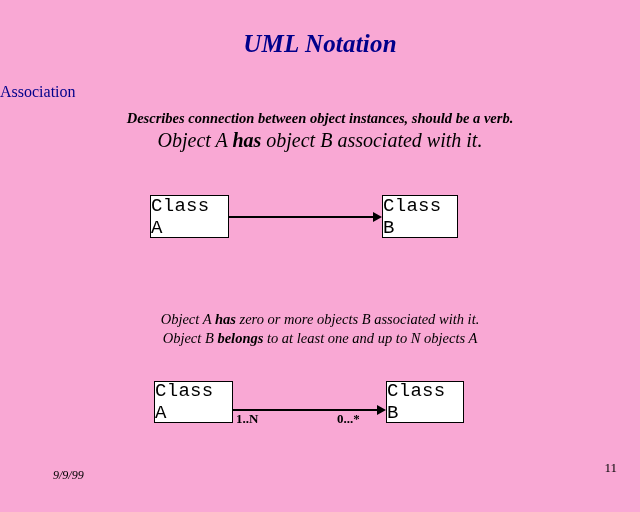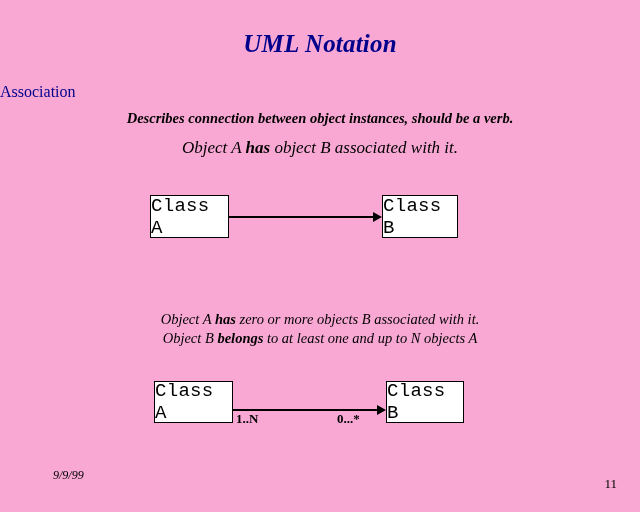--- a/index.html
+++ b/index.html
@@ -54,21 +54,21 @@
   .desc-line {
     position: absolute;
     left: 0;
     width: 640px;
     text-align: center;
     font-style: italic;
     color: #000000;
     white-space: pre;
   }
   #assoc-desc1 { top: 110px; font-size: 14.5px; font-weight: bold; }
-  #assoc-desc2 { top: 138px; font-size: 17px; }
+  #assoc-desc2 { top: 129px; font-size: 20px; }
   #mult-desc1  { top: 311px; font-size: 14.5px; }
   #mult-desc2  { top: 330px; font-size: 14.5px; }
   .desc-line b { font-weight: bold; font-style: italic; }
 
   .class-box {
     position: absolute;
     border: 1.6px solid #000000;
     background: #ffffff;
     box-sizing: border-box;
     display: flex;
@@ -126,21 +126,21 @@
     left: 53px;
     top: 468px;
     font-size: 12px;
     font-style: italic;
     color: #000000;
     text-align: center;
   }
   .footer-page {
     position: absolute;
     right: 23px;
-    top: 476px;
+    top: 460px;
     font-size: 13px;
     font-style: normal;
     color: #000000;
     margin-left: 29px;
   }
 </style>
 </head>
 <body>
 
 <div class="slide">

